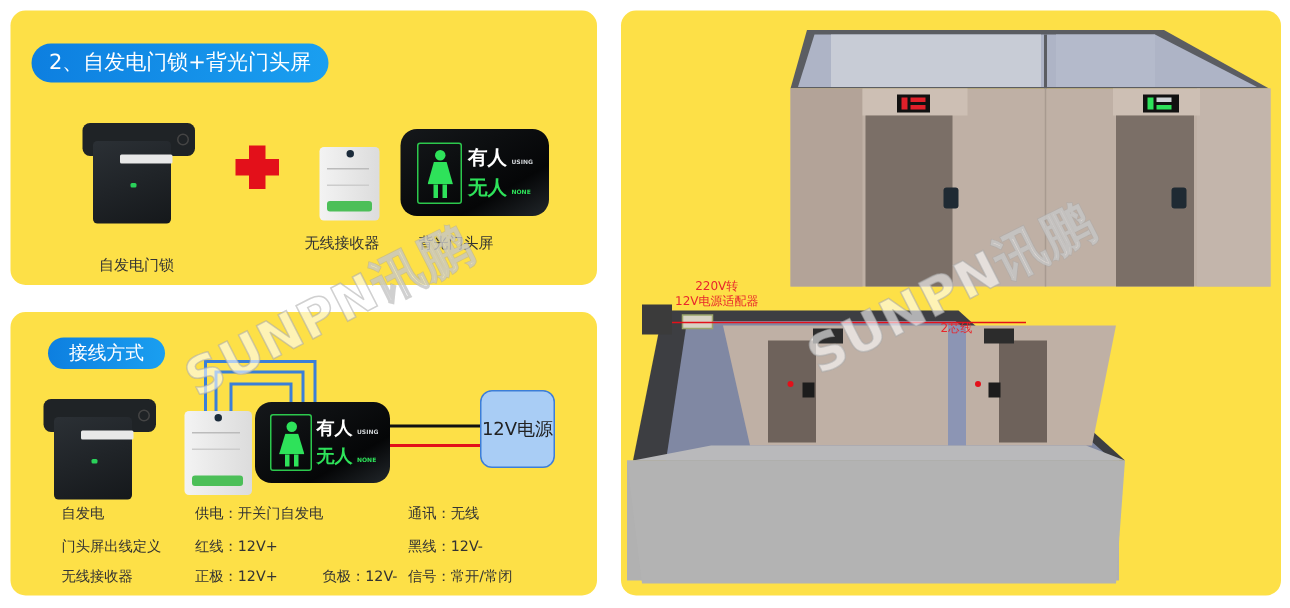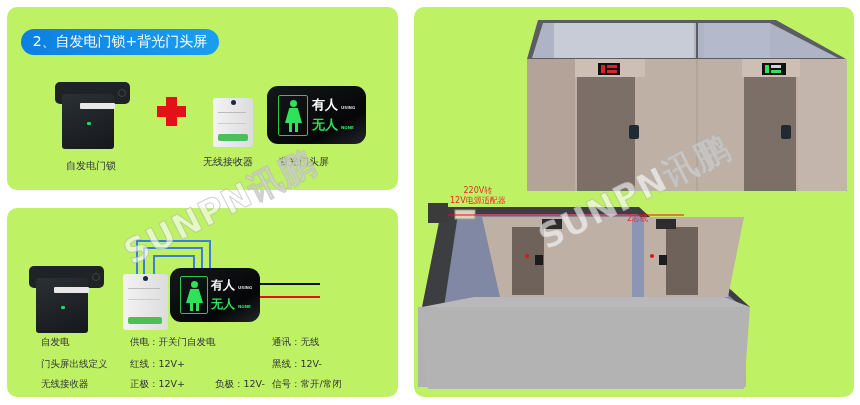--- a/index.html
+++ b/index.html
@@ -1,19 +1,19 @@
 <!DOCTYPE html>
 <html><head>
 <meta charset="utf-8">
 <style>
   * { box-sizing: border-box; margin: 0; padding: 0; }
   html, body { width: 860px; height: 405px; background: #ffffff; overflow: hidden; }
   body { position: relative; font-family: "DejaVu Sans", "Liberation Sans", sans-serif; color: #333; }
 
-  .panel { position: absolute; background: #bef264; border-radius: 10px; }
+  .panel { position: absolute; background: #fde047; border-radius: 10px; }
   #panel-product { left: 7px; top: 7px; width: 391px; height: 183px; }
   #panel-wiring { left: 7px; top: 208px; width: 391px; height: 189px; }
   #panel-scene { left: 414px; top: 7px; width: 440px; height: 390px; }
 
   .pill { position: absolute; color: #fff; background: linear-gradient(90deg, #0d7fe0, #1a9ff0); border-radius: 16px; font-size: 14px; display: flex; align-items: center; justify-content: center; white-space: nowrap; }
   #title-pill { left: 14px; top: 22px; width: 198px; height: 26px; font-size: 14px; }
   #wiring-pill { left: 25px; top: 17px; width: 78px; height: 21px; font-size: 12.5px; }
 
   .caption { position: absolute; font-size: 10px; color: #333; white-space: nowrap; }
 
@@ -66,21 +66,21 @@
 <div class="panel" id="panel-product">
   <div class="pill" id="title-pill">2、自发电门锁+背光门头屏</div>
 
   <div class="lock" style="left:48px; top:75px; width:75px; height:70px;">
     <div class="back"></div>
     <div class="body">
         <div class="label"></div>
         <div class="led"></div>
       </div>
   </div>
-  <div class="caption" style="left:59px; top:152px;">自发电门锁</div>
+  <div class="caption" style="left:59px; top:163px;">自发电门锁</div>
 
   <div class="cross" style="left:150px; top:90px; width:29px; height:29px;">
     <div class="h"></div>
       <div class="v"></div>
   </div>
 
   <div class="receiver" style="left:206px; top:91px; width:40px; height:49px;">
     <div class="dot"></div>
       <div class="txt"></div>
       <div class="terms"></div>
@@ -95,20 +95,21 @@
     <div class="legs" style="left:28px; top:37px; width:3px; height:9px;"></div>
     <div class="t1" style="left:45px; top:10px; font-size:13px;">有人</div>
     <div class="s1" style="left:74px; top:19px; font-size:4px;">USING</div>
     <div class="t2" style="left:45px; top:30px; font-size:13px;">无人</div>
     <div class="s2" style="left:74px; top:39px; font-size:4px;">NONE</div>
   </div>
   <div class="caption" style="left:272px; top:148px;">背光门头屏</div>
 </div>
 
 <div class="panel" id="panel-wiring">
+  <div class="pill" id="wiring-pill">接线方式</div>
 
   <div class="lock" style="left:22px; top:58px; width:70px; height:65px;">
     <div class="back"></div>
     <div class="body">
         <div class="label"></div>
         <div class="led"></div>
       </div>
   </div>
 
   <svg class="wire" style="left:110px; top:30px;" width="110" height="55">
@@ -131,20 +132,21 @@
     <div class="legs" style="left:26px; top:35px; width:3px; height:8px;"></div>
     <div class="t1" style="left:41px; top:9px; font-size:12px;">有人</div>
     <div class="s1" style="left:68px; top:17px; font-size:4px;">USING</div>
     <div class="t2" style="left:41px; top:28px; font-size:12px;">无人</div>
     <div class="s2" style="left:68px; top:36px; font-size:4px;">NONE</div>
   </div>
 
   <div class="wire" style="left:253px; top:75px; width:60px; height:2px; background:#111;"></div>
   <div class="wire" style="left:253px; top:88px; width:60px; height:2px; background:#e3101a;"></div>
 
+  <div class="psu">12V电源</div>
 
   <div class="spec" style="left:34px; top:128px;">自发电</div>
   <div class="spec" style="left:123px; top:128px;">供电：开关门自发电</div>
   <div class="spec" style="left:265px; top:128px;">通讯：无线</div>
 
   <div class="spec" style="left:34px; top:150px;">门头屏出线定义</div>
   <div class="spec" style="left:123px; top:150px;">红线：12V+</div>
   <div class="spec" style="left:265px; top:150px;">黑线：12V-</div>
 
   <div class="spec" style="left:34px; top:170px;">无线接收器</div>

